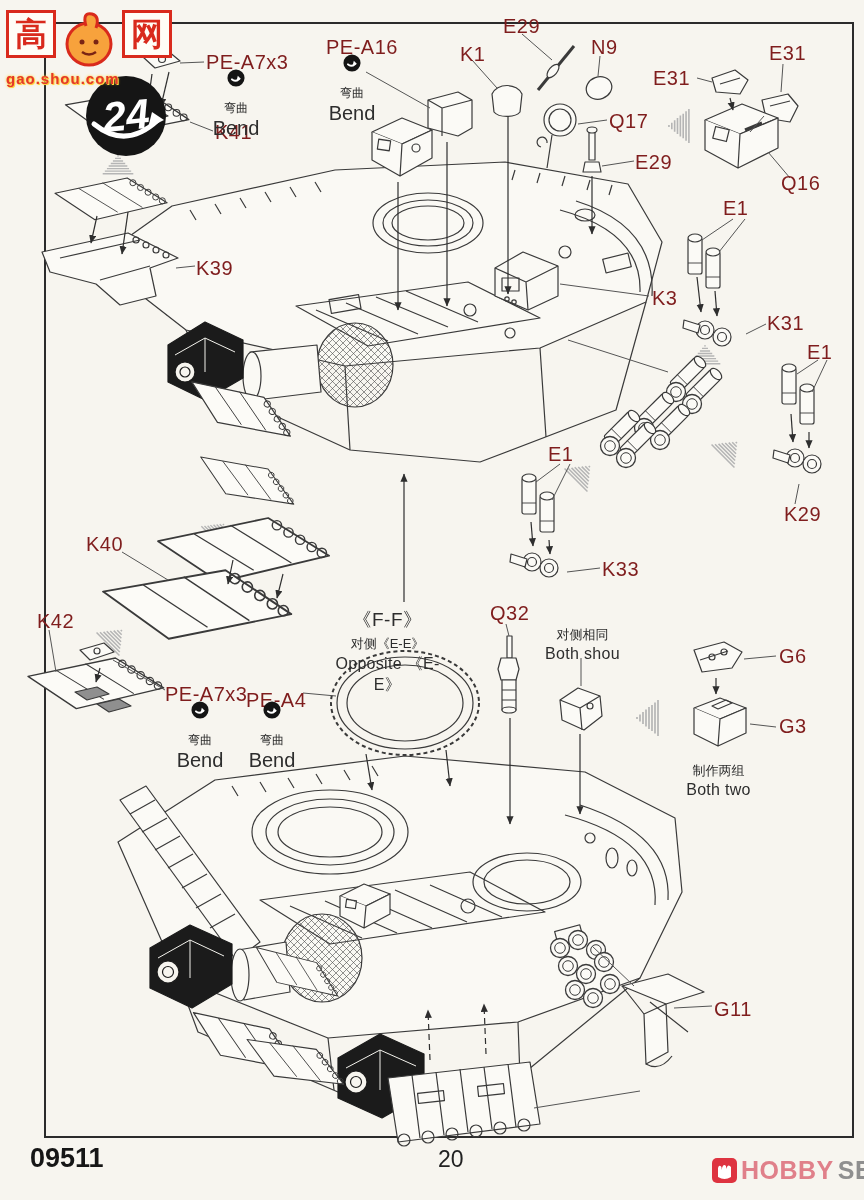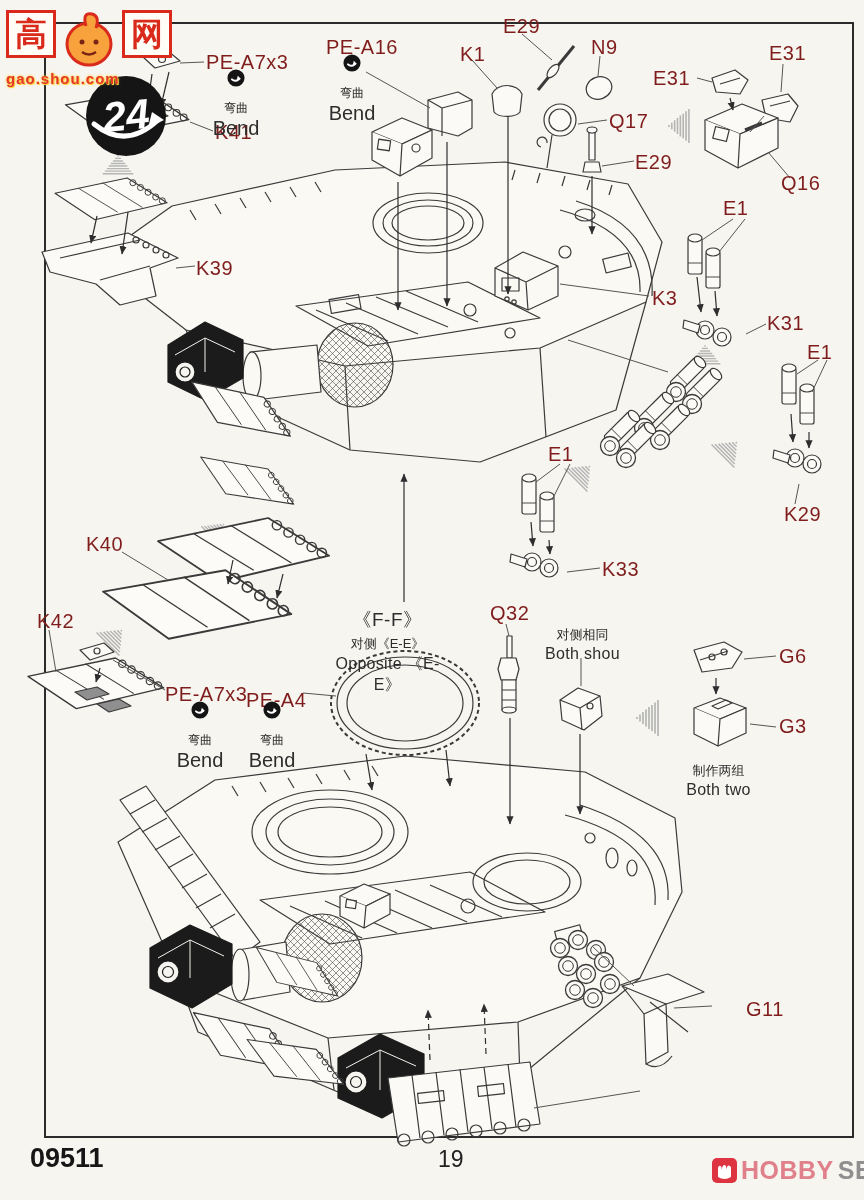--- a/index.html
+++ b/index.html
@@ -442,21 +442,21 @@
   <div class="lbl" style="left:784px;top:503px">K29</div>
   <div class="lbl" style="left:548px;top:443px">E1</div>
   <div class="lbl" style="left:602px;top:558px">K33</div>
   <div class="lbl" style="left:86px;top:533px">K40</div>
   <div class="lbl" style="left:37px;top:610px">K42</div>
   <div class="lbl" style="left:165px;top:683px">PE-A7x3</div>
   <div class="lbl" style="left:246px;top:689px">PE-A4</div>
   <div class="lbl" style="left:490px;top:602px">Q32</div>
   <div class="lbl" style="left:779px;top:645px">G6</div>
   <div class="lbl" style="left:779px;top:715px">G3</div>
-  <div class="lbl" style="left:746px;top:998px">G11</div>
+  <div class="lbl" style="left:714px;top:998px">G11</div>
 
   <div class="bendblock" style="left:206px;top:69px">
     <svg class="bendicon" viewBox="0 0 20 20">
       <circle cx="10" cy="10" r="9.5" fill="#141414"></circle>
       <path d="M5.5 11.5 Q9 15 13.5 11" fill="none" stroke="#fff" stroke-width="2.2" stroke-linecap="round"></path>
       <path d="M12 7.5 L15.5 11 L10.8 12.4 Z" fill="#fff"></path>
     </svg>
     <div class="zh">弯曲</div>
     <div class="en">Bend</div>
   </div>
@@ -496,21 +496,21 @@
   <div class="note" style="left:535px;top:624px;width:95px">
     <div class="zh">对侧相同</div>
     <div class="en">Both shou</div>
   </div>
   <div class="note" style="left:676px;top:760px;width:85px">
     <div class="zh">制作两组</div>
     <div class="en">Both two</div>
   </div>
 
   <div class="kitnum">09511</div>
-  <div class="pagenum">19</div>
+  <div class="pagenum">20</div>
   <div class="hslogo">
     <div class="ic">
       <svg width="25" height="25" viewBox="0 0 25 25">
         <path d="M6,19 L6,10 Q7,6 9.5,9 L9.5,12 Q11,5 14,8 L14,11 Q16,5 19,9 L19,19 Q12.5,23 6,19 Z" fill="#fff"></path>
       </svg>
     </div>
     <span class="hobby">HOBBY</span>
     <span class="search">SEARCH</span>
   </div>
 </div>

